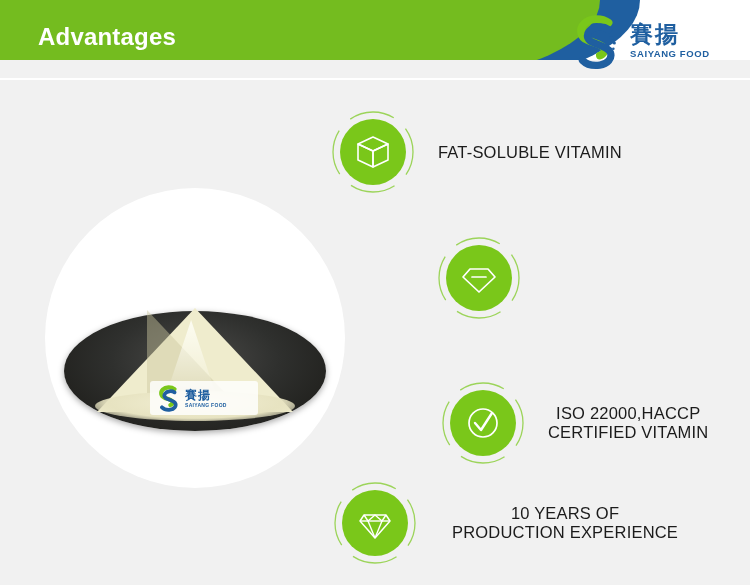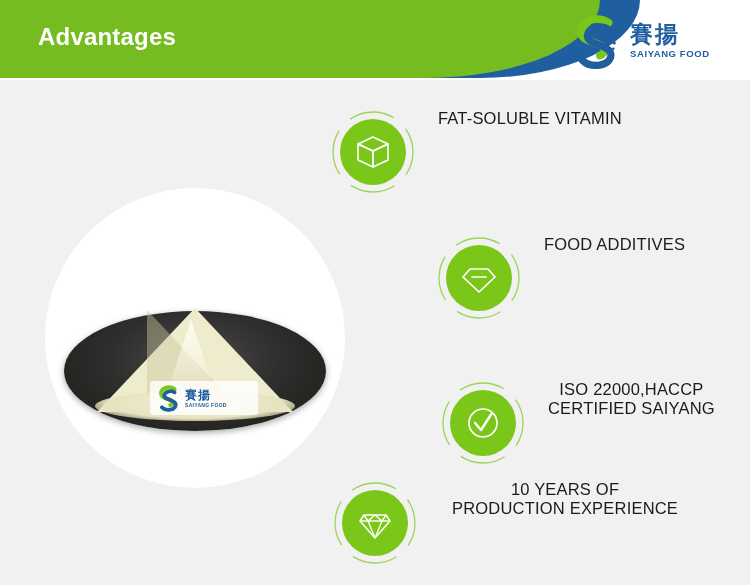--- a/index.html
+++ b/index.html
@@ -10,21 +10,21 @@
     overflow:hidden;
   }
   #page {
     position:relative;
     width:750px; height:585px;
     background:#f1f1f1;
   }
 
   
   .header {
-    position:absolute; left:0; top:0; width:750px; height:80px;
+    position:absolute; left:0; top:0; width:750px; height:60px;
     background:#ffffff;
     overflow:hidden;
   }
   .header-blue {
     position:absolute; left:0; top:0; width:640px; height:78px;
     background:#1f5fa0;
     border-bottom-right-radius:160px 78px;
   }
   .header-green {
     position:absolute; left:-20px; top:0; width:620px; height:78px;
@@ -116,21 +116,21 @@
   }
   .wm-mark { width:28px; height:28px; flex:0 0 28px; }
   .wm-text { display:flex; flex-direction:column; line-height:1; }
   .wm-cn {
     font-size:12px; font-weight:bold; color:#1f5fa0; letter-spacing:1px;
     font-family:"DejaVu Sans", sans-serif;
   }
   .wm-en { font-size:5px; font-weight:bold; color:#1f5fa0; letter-spacing:.3px; margin-top:2px; }
 
   
-  .feature { position:absolute; display:flex; }
+  .feature { position:absolute; display:flex; align-items:center; }
   .f1 { left:330px; top:109px; }
   .f2 { left:436px; top:235px; }
   .f3 { left:440px; top:380px; }
   .f4 { left:332px; top:480px;gap:12px; }
 
   .icon-wrap {
     position:relative; width:86px; height:86px;
     flex:0 0 86px;
   }
   .icon-ring {
@@ -221,37 +221,36 @@
       <svg class="icon-ring" viewBox="0 0 86 86">
         <circle cx="43" cy="43" r="40" fill="none" stroke="#8dcf3f" stroke-width="1.3" stroke-dasharray="46 16" stroke-dashoffset="22" opacity=".85"></circle>
       </svg>
       <div class="icon-circle">
         <svg class="icon-glyph" viewBox="0 0 40 40">
           <path d="M11 11 L29 11 L36 19 L20 34 L4 19 Z" fill="none" stroke="#fff" stroke-width="1.7" stroke-linejoin="round"></path>
           <line x1="13" y1="19" x2="27" y2="19" stroke="#fff" stroke-width="1.7" stroke-linecap="round"></line>
         </svg>
       </div>
     </div>
-    <div class="feature-label">FOOD ADDITIVES</div>
   </div>
 
   <div class="feature f3">
     <div class="icon-wrap">
       <svg class="icon-ring" viewBox="0 0 86 86">
         <circle cx="43" cy="43" r="40" fill="none" stroke="#8dcf3f" stroke-width="1.3" stroke-dasharray="46 16" stroke-dashoffset="22" opacity=".85"></circle>
       </svg>
       <div class="icon-circle">
         <svg class="icon-glyph" viewBox="0 0 40 40">
           <circle cx="20" cy="20" r="14" fill="none" stroke="#fff" stroke-width="1.7"></circle>
           <path d="M12 20 L18 27 L29 10" fill="none" stroke="#fff" stroke-width="2.4" stroke-linecap="round" stroke-linejoin="round"></path>
         </svg>
       </div>
     </div>
     <div class="feature-label center">ISO 22000,HACCP
-CERTIFIED SAIYANG</div>
+CERTIFIED VITAMIN</div>
   </div>
 
   <div class="feature f4">
     <div class="icon-wrap">
       <svg class="icon-ring" viewBox="0 0 86 86">
         <circle cx="43" cy="43" r="40" fill="none" stroke="#8dcf3f" stroke-width="1.3" stroke-dasharray="46 16" stroke-dashoffset="22" opacity=".85"></circle>
       </svg>
       <div class="icon-circle">
         <svg class="icon-glyph" viewBox="0 0 40 40">
           <path d="M9 12 L31 12 L35 18 L20 35 L5 18 Z" fill="none" stroke="#fff" stroke-width="1.5" stroke-linejoin="round"></path>

